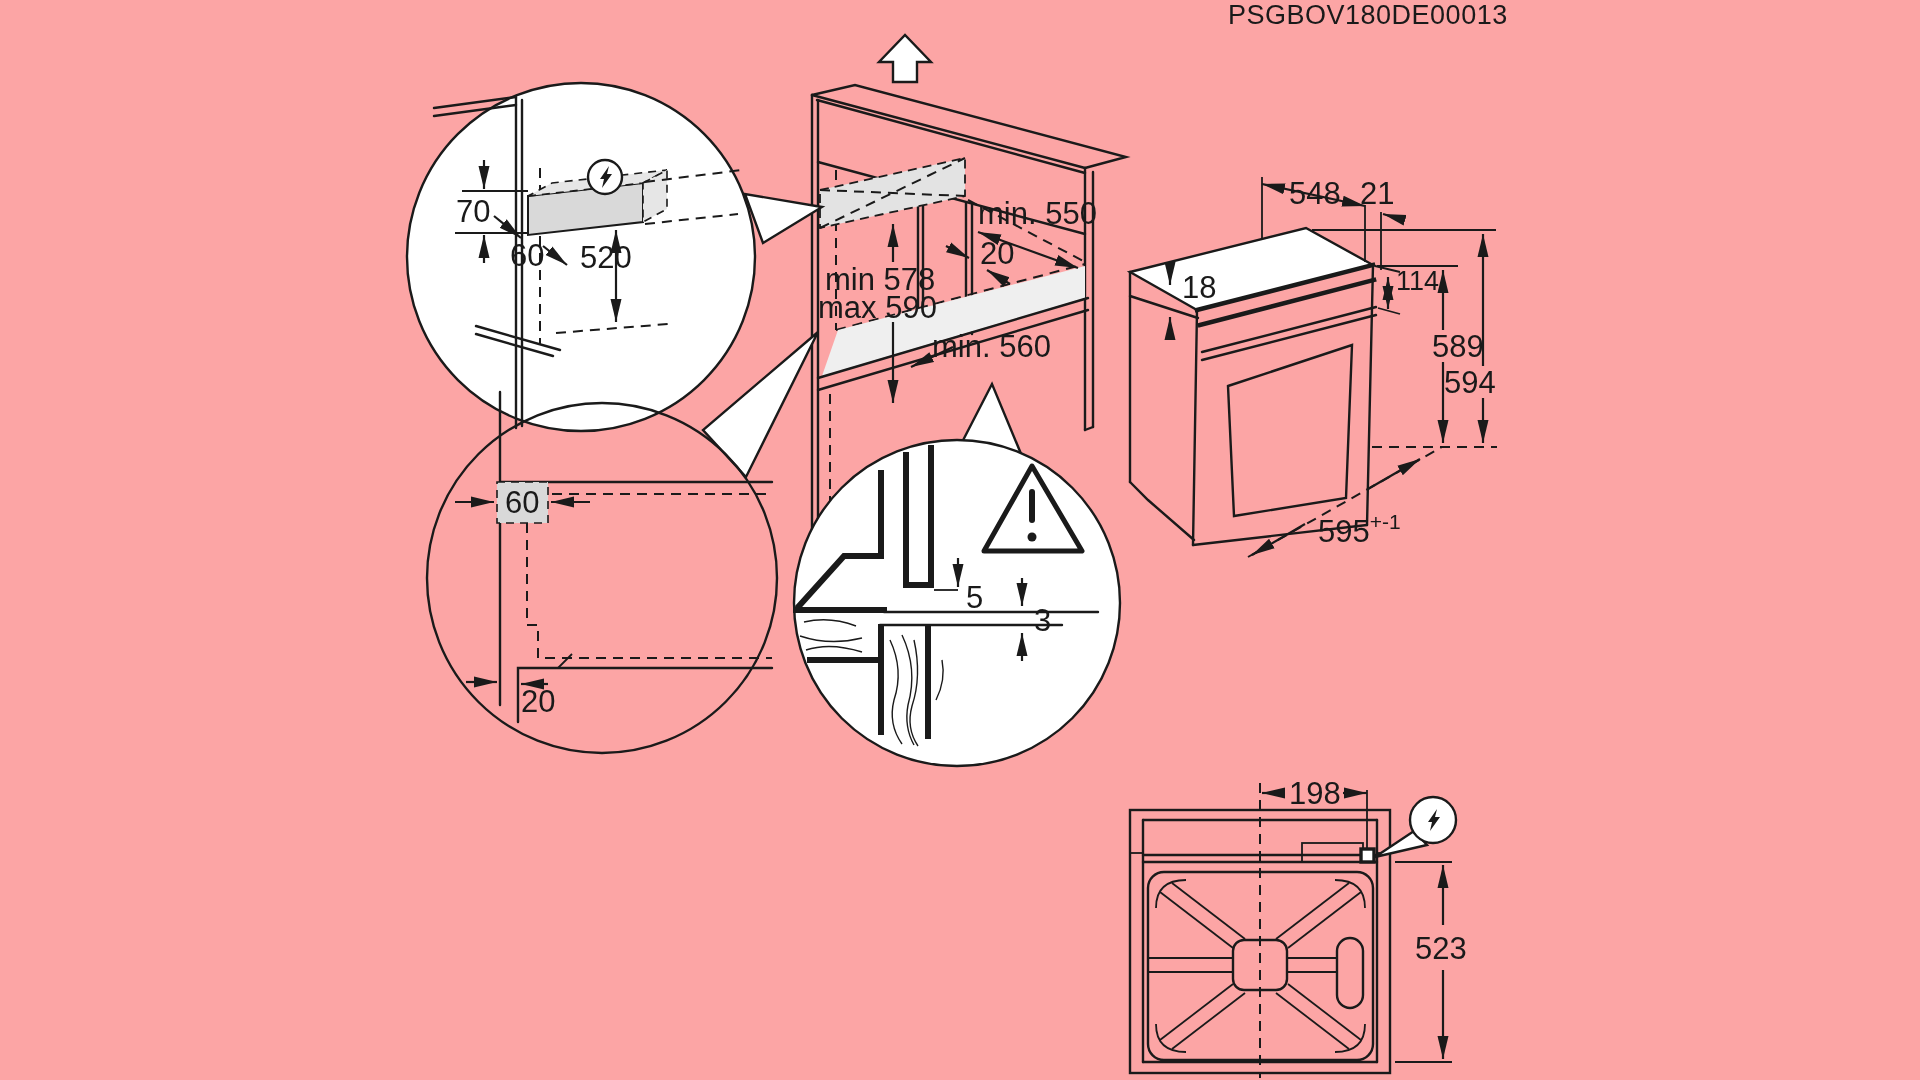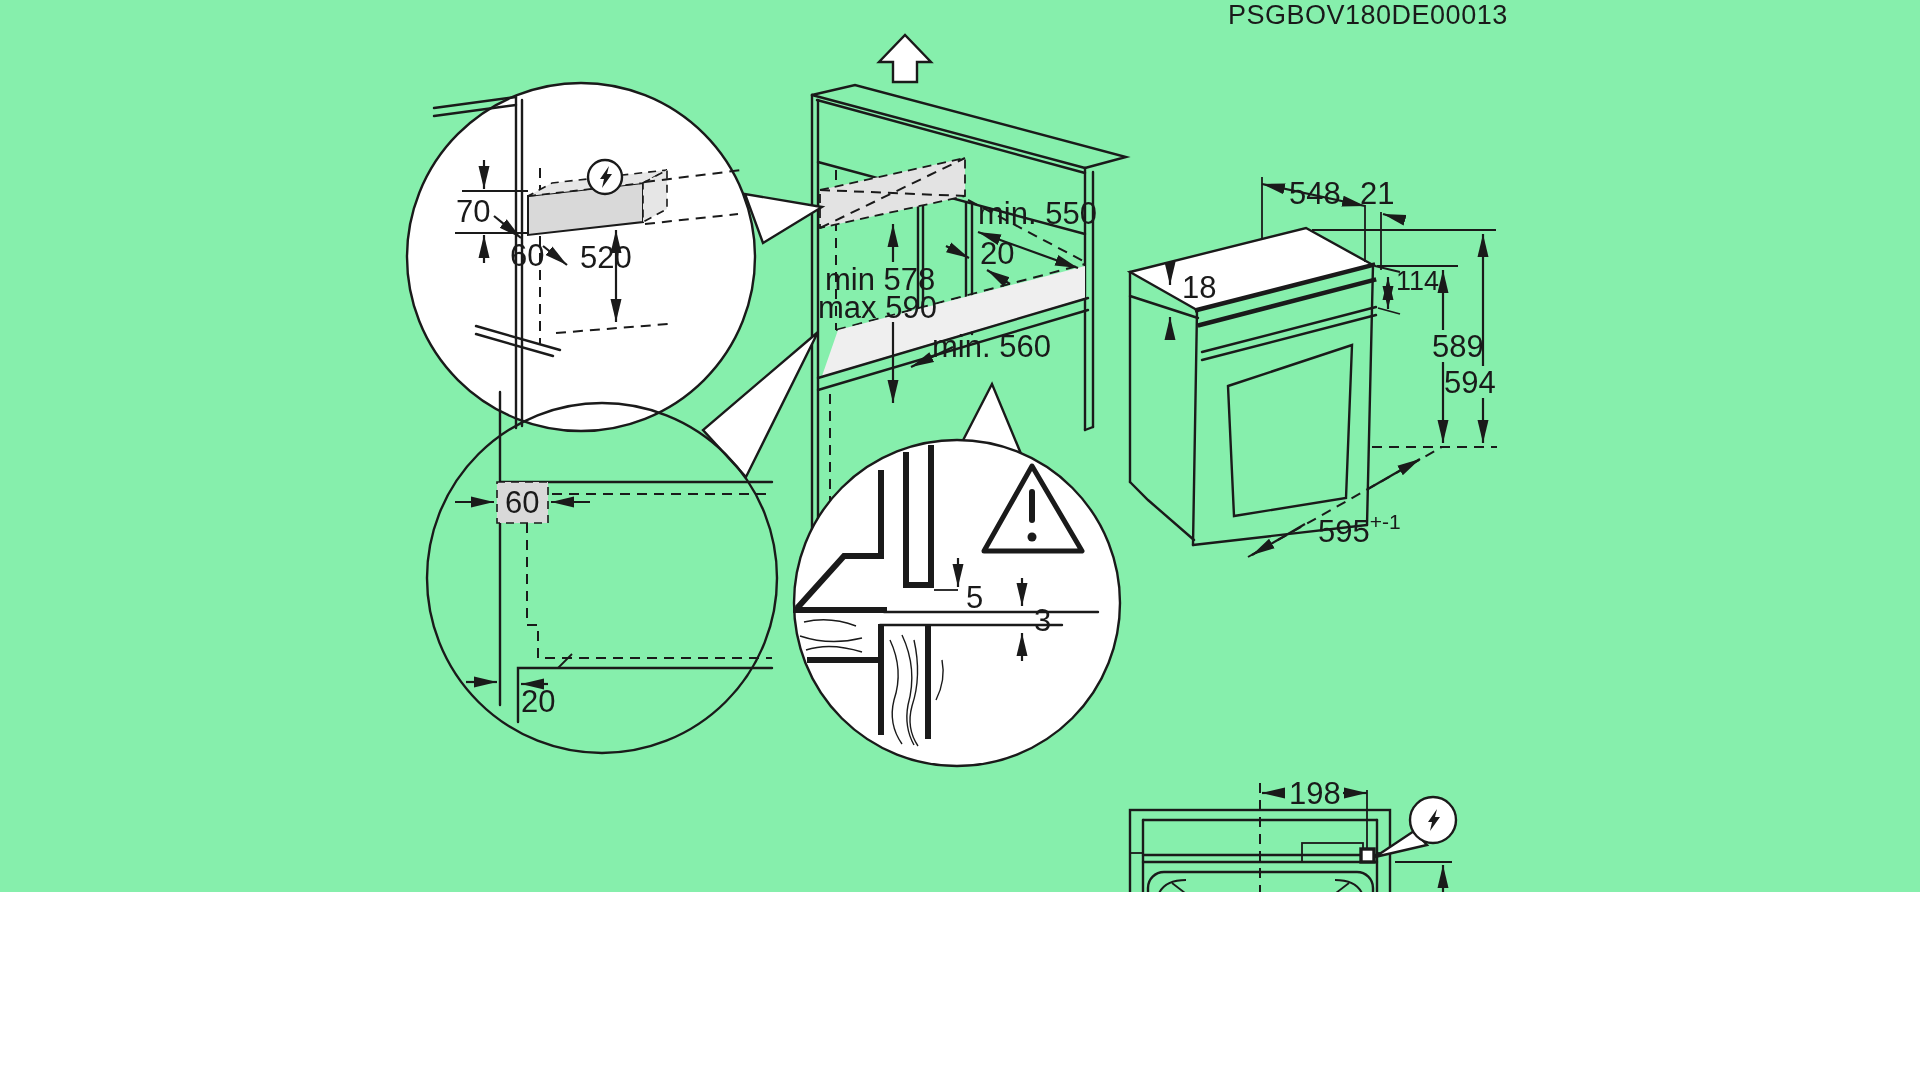--- a/index.html
+++ b/index.html
@@ -1,16 +1,16 @@
 <!DOCTYPE html>
 <html><head>
 <meta charset="utf-8">
 <style>
   html,body{margin:0;padding:0;background:#ffffff;}
-  .stage{position:relative;width:1920px;height:892px;background:#86efac;overflow:hidden;
+  .stage{position:relative;width:1920px;height:1080px;background:#fca5a5;overflow:hidden;
          font-family:"Liberation Sans", sans-serif;}
   svg{position:absolute;left:0;top:0;}
   text{fill:#1a1a1a;font-family:"Liberation Sans", sans-serif;}
   .dim{font-size:31px;}
   .dim-sm{font-size:27px;}
   .code{font-size:27px;letter-spacing:0.5px;}
   .ln{stroke:#1a1a1a;stroke-width:2.4;fill:none;stroke-linecap:round;}
   .ln-thin{stroke:#1a1a1a;stroke-width:1.8;fill:none;}
   .ln-thick{stroke:#1a1a1a;stroke-width:4.5;fill:none;stroke-linecap:square;}
   .ln-xthick{stroke:#1a1a1a;stroke-width:6;fill:none;stroke-linecap:square;}

